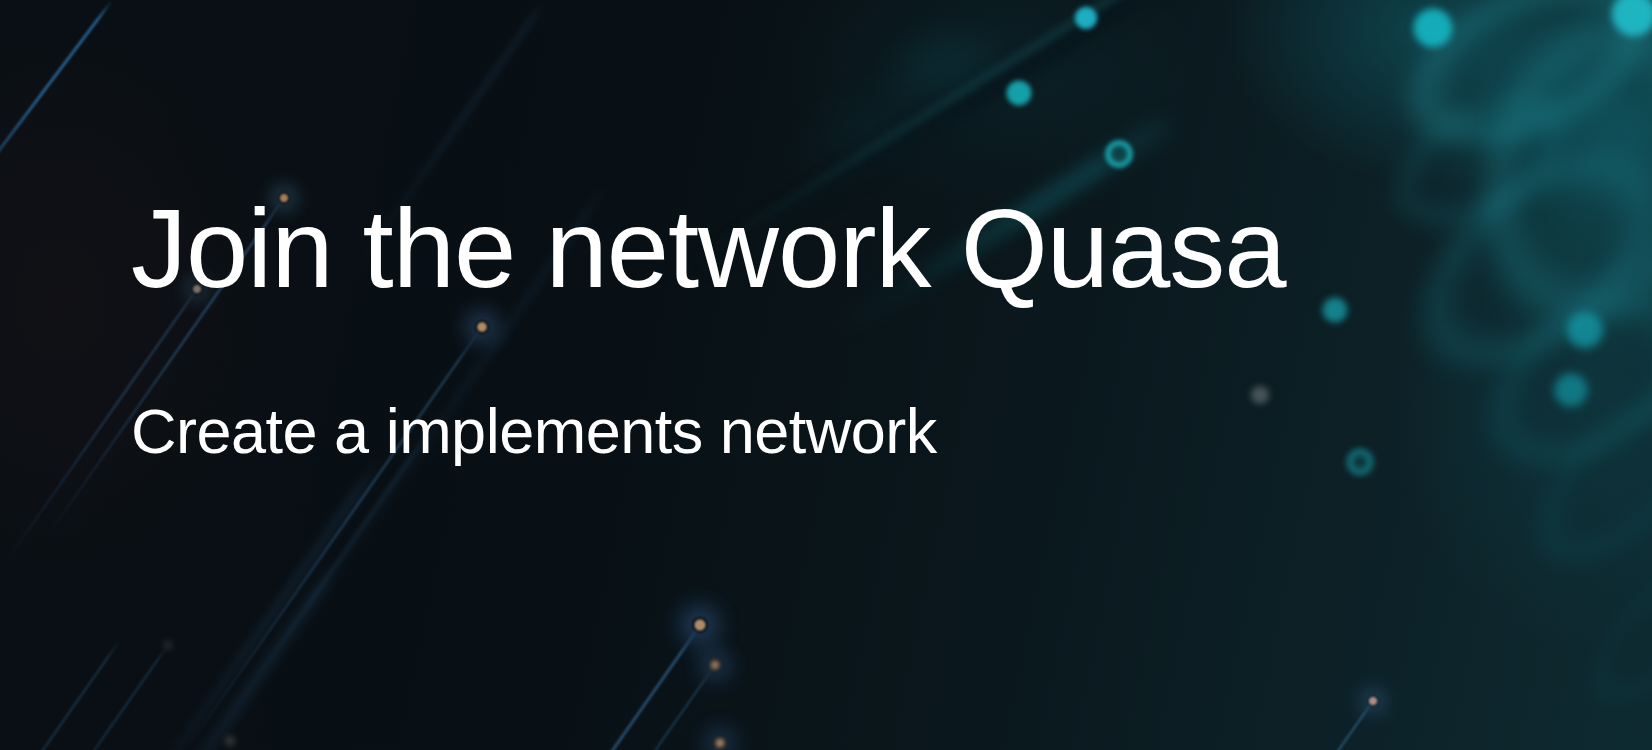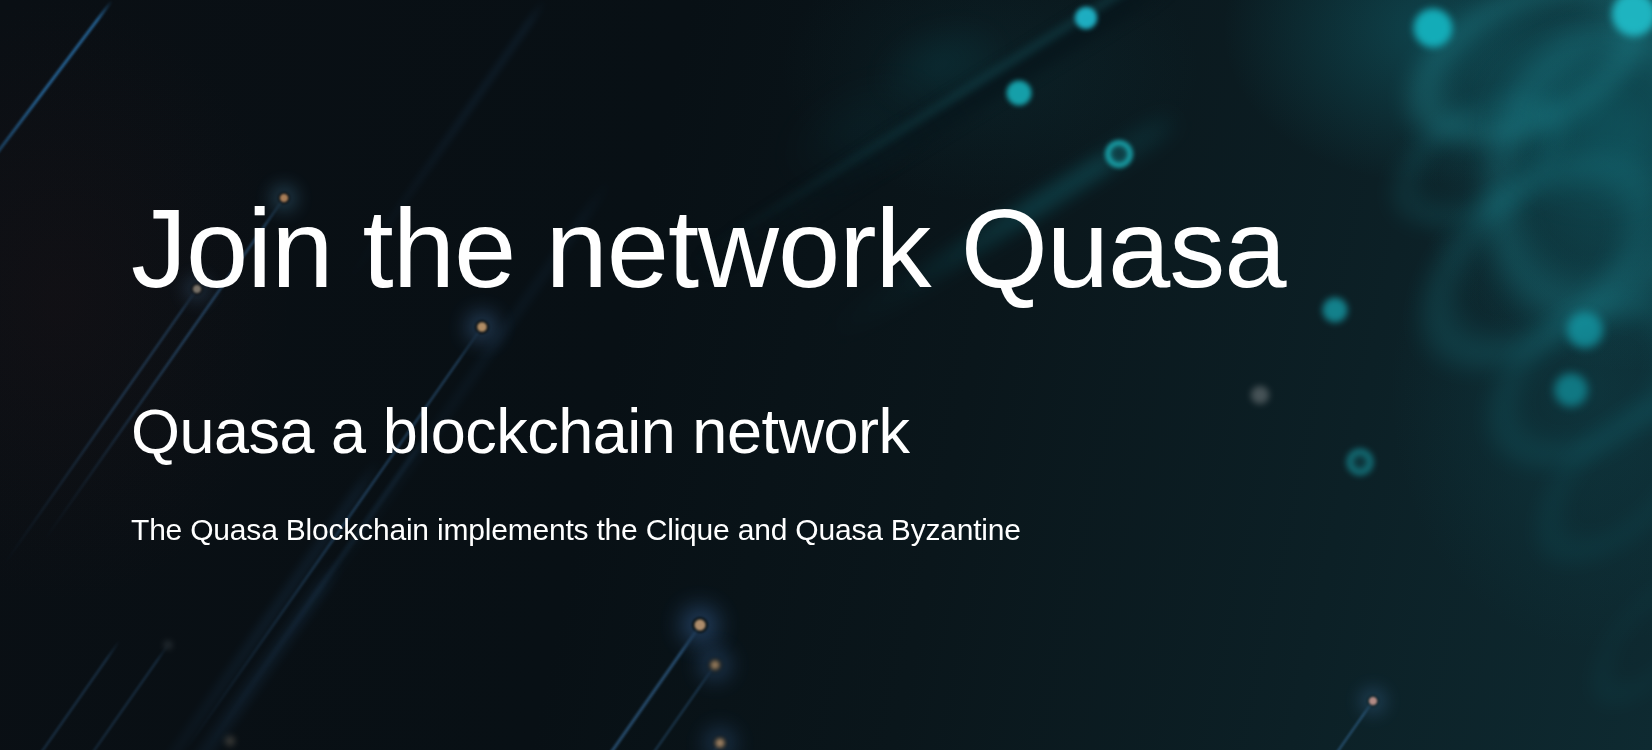--- a/index.html
+++ b/index.html
@@ -131,18 +131,17 @@
         <div class="bokeh" style="left: 708px; top: 658px; width: 14px; height: 14px; opacity: 0.8; filter: blur(2px); background: radial-gradient(closest-side, rgb(176, 142, 104) 0%, rgb(176, 142, 104) 58%, transparent 80%); box-shadow: rgba(80, 140, 220, 0.4) 0px 0px 21px 8px;"></div>
         <div class="bokeh" style="left: 713px; top: 736px; width: 14px; height: 14px; opacity: 0.8; filter: blur(2px); background: radial-gradient(closest-side, rgb(192, 154, 116) 0%, rgb(192, 154, 116) 58%, transparent 80%); box-shadow: rgba(80, 140, 220, 0.35) 0px 0px 21px 8px;"></div>
         <div class="bokeh" style="left: 1367px; top: 695px; width: 12px; height: 12px; opacity: 0.85; filter: blur(1px); background: radial-gradient(closest-side, rgb(207, 157, 148) 0%, rgb(207, 157, 148) 58%, transparent 80%); box-shadow: rgba(90, 150, 220, 0.3) 0px 0px 18px 7px;"></div>
         <div class="bokeh" style="left: 223px; top: 734px; width: 14px; height: 14px; opacity: 0.4; filter: blur(3px); background: radial-gradient(closest-side, rgb(138, 128, 112) 0%, rgb(138, 128, 112) 58%, transparent 80%);"></div>
         <div class="bokeh" style="left: 162px; top: 639px; width: 12px; height: 12px; opacity: 0.3; filter: blur(3px); background: radial-gradient(closest-side, rgb(111, 122, 128) 0%, rgb(111, 122, 128) 58%, transparent 80%);"></div>
       </div>
   </div>
 
   <div class="content">
     <h1 class="title">Join the network Quasa</h1>
-    <h2 class="subtitle">Quasa a blockchain network</h2>
+    <h2 class="subtitle">Create a implements network</h2>
     <p class="description">
-      <span class="line" style="display:block">The Quasa Blockchain implements the Clique and Quasa Byzantine</span>
     </p>
   </div>
 </div>
 
 </body></html>

